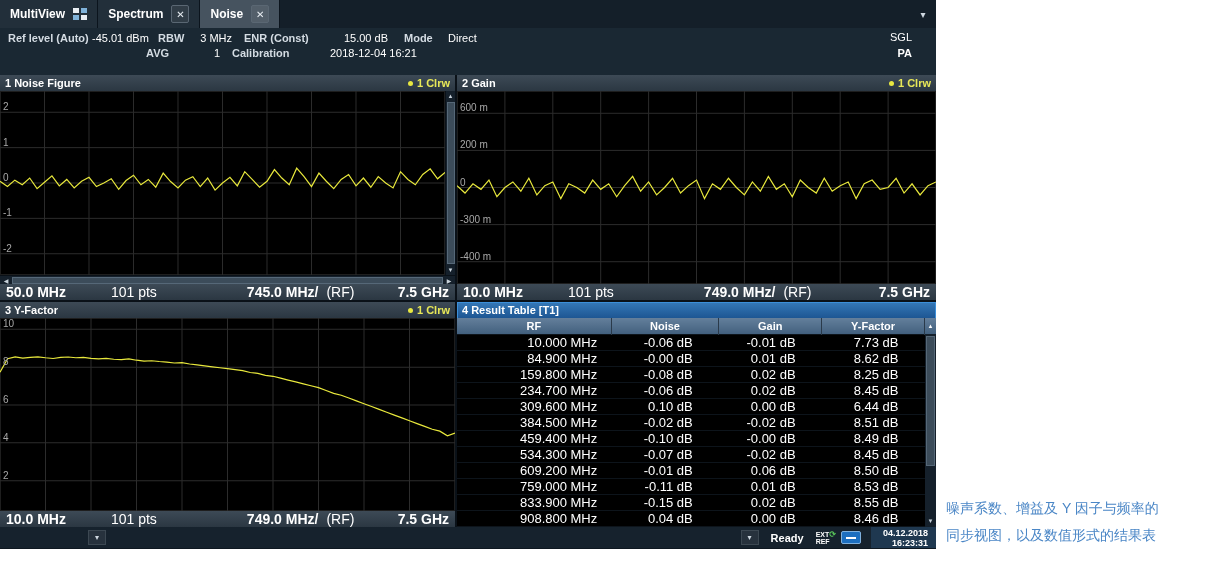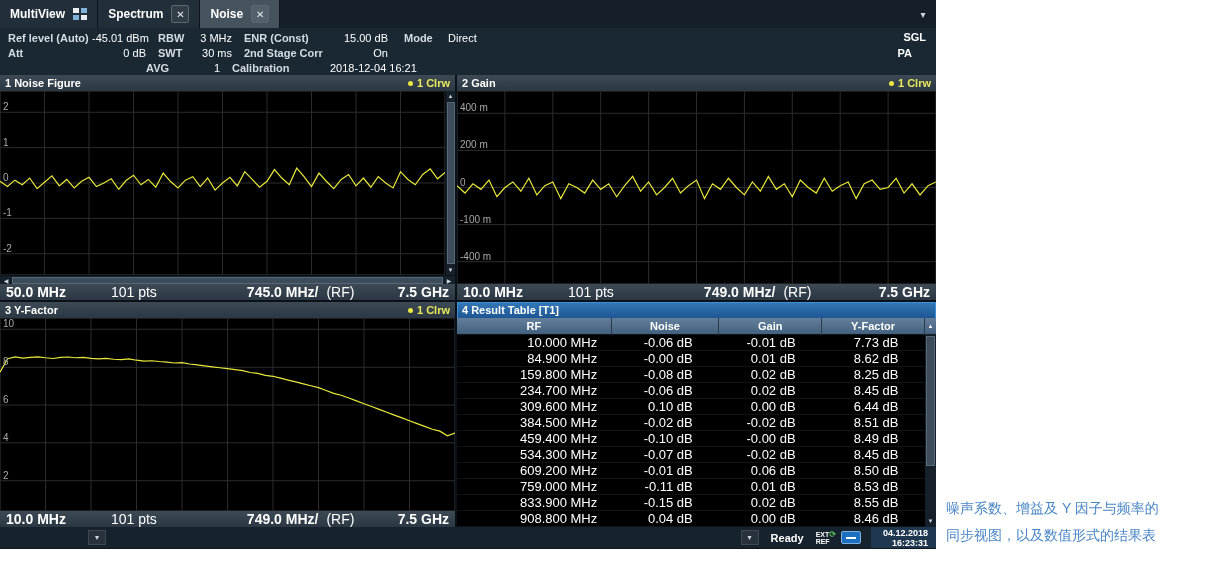--- a/index.html
+++ b/index.html
@@ -22,21 +22,21 @@
   .tab-drop { width:26px; display:flex; align-items:center; justify-content:center; color:#cfd8e0; font-size:10px; }
 
   
   .settings { height:47px; background:#1a2833; position:relative; padding:2px 0 0 8px; font-size:11px; }
   .srow { display:flex; align-items:center; height:15px; }
   .s-lbl { font-weight:bold; color:#d4dce3; white-space:nowrap; }
   .s-val { color:#fff; text-align:right; white-space:nowrap; }
   .w-l1{width:84px;} .w-v1{width:54px;} .g12{width:12px;} .w-l2{width:34px;} .w-v2{width:40px;}
   .w-l3{width:92px;} .w-v3{width:52px;} .g16{width:16px;} .w-l4{width:38px;} .w-sp3{width:138px;}
   .s-val-left { color:#fff; margin-left:6px; white-space:nowrap; }
-  .sgl { position:absolute; top:3px; right:10px; font-weight:bold; color:#fff; }
+  .sgl { position:absolute; top:3px; right:24px; font-weight:normal; color:#fff; }
   .pa  { position:absolute; top:19px; right:24px; font-weight:bold; color:#fff; }
 
   
   .panels { display:grid; grid-template-columns:455px 479px; grid-template-rows:225px 225px;
             gap:2px; background:#0a1118; }
   .panel { display:flex; flex-direction:column; background:#000; overflow:hidden; position:relative; }
   .panel.selected { outline:1px solid #3c8fd9; outline-offset:-1px; }
   .ptitle { flex:0 0 16px; background:linear-gradient(#3d4a56,#2b3742); display:flex; align-items:center;
             justify-content:space-between; padding:0 5px; font-size:11px; font-weight:bold; color:#fff; }
   .panel.selected .ptitle { background:linear-gradient(#3579b8,#1d5693); }
@@ -135,30 +135,20 @@
       <span class="s-val w-v1">-45.01 dBm</span>
       <span class="g12"></span>
       <span class="s-lbl w-l2">RBW</span>
       <span class="s-val w-v2">3 MHz</span>
       <span class="g12"></span>
       <span class="s-lbl w-l3">ENR (Const)</span>
       <span class="s-val w-v3">15.00 dB</span>
       <span class="g16"></span>
       <span class="s-lbl w-l4">Mode</span>
       <span class="s-val-left">Direct</span>
-    </div>
-    <div class="srow">
-      <span class="s-lbl w-l1">Att</span>
-      <span class="s-val w-v1">0 dB</span>
-      <span class="g12"></span>
-      <span class="s-lbl w-l2">SWT</span>
-      <span class="s-val w-v2">30 ms</span>
-      <span class="g12"></span>
-      <span class="s-lbl w-l3">2nd Stage Corr</span>
-      <span class="s-val w-v3">On</span>
     </div>
     <div class="srow">
       <span class="w-sp3"></span>
       <span class="s-lbl w-l2">AVG</span>
       <span class="s-val w-v2">1</span>
       <span class="g12"></span>
       <span class="s-lbl w-l3">Calibration</span>
       <span class="s-val-left">2018-12-04 16:21</span>
     </div>
     <span class="sgl">SGL</span>
@@ -246,24 +236,24 @@
               <line class="grid" vector-effect="non-scaling-stroke" x1="800" y1="0" x2="800" y2="400"></line>
               <line class="grid" vector-effect="non-scaling-stroke" x1="900" y1="0" x2="900" y2="400"></line>
               <line class="grid" vector-effect="non-scaling-stroke" x1="0" y1="46.2" x2="1000" y2="46.2"></line>
               <line class="grid" vector-effect="non-scaling-stroke" x1="0" y1="123.1" x2="1000" y2="123.1"></line>
               <line class="grid" vector-effect="non-scaling-stroke" x1="0" y1="200.0" x2="1000" y2="200.0"></line>
               <line class="grid" vector-effect="non-scaling-stroke" x1="0" y1="276.9" x2="1000" y2="276.9"></line>
               <line class="grid" vector-effect="non-scaling-stroke" x1="0" y1="353.8" x2="1000" y2="353.8"></line>
               <polyline class="trace" vector-effect="non-scaling-stroke" points="0.0,196.2 16.7,211.5 33.3,192.3 50.0,203.8 66.7,184.6 83.3,219.2 100.0,200.0 116.7,188.5 133.3,207.7 150.0,180.8 166.7,215.4 183.3,196.2 200.0,188.5 216.7,223.1 233.3,192.3 250.0,200.0 266.7,211.5 283.3,184.6 300.0,203.8 316.7,192.3 333.3,219.2 350.0,196.2 366.7,176.9 383.3,207.7 400.0,188.5 416.7,215.4 433.3,200.0 450.0,180.8 466.7,211.5 483.3,196.2 500.0,184.6 516.7,223.1 533.3,192.3 550.0,203.8 566.7,180.8 583.3,200.0 600.0,215.4 616.7,188.5 633.3,207.7 650.0,176.9 666.7,203.8 683.3,192.3 700.0,219.2 716.7,184.6 733.3,200.0 750.0,211.5 766.7,180.8 783.3,207.7 800.0,196.2 816.7,188.5 833.3,223.1 850.0,192.3 866.7,184.6 883.3,203.8 900.0,200.0 916.7,180.8 933.3,211.5 950.0,192.3 966.7,215.4 983.3,196.2 1000.0,188.5"></polyline>
             </svg>
           <div class="ylabels">
-              <div class="ylab" style="top: 11.5385%;">400 m</div>
+              <div class="ylab" style="top: 11.5385%;">600 m</div>
               <div class="ylab" style="top: 30.7692%;">200 m</div>
               <div class="ylab" style="top: 50%;">0</div>
-              <div class="ylab" style="top: 69.2308%;">-100 m</div>
+              <div class="ylab" style="top: 69.2308%;">-300 m</div>
               <div class="ylab" style="top: 88.4615%;">-400 m</div>
             </div>
         </div>
       </div>
       <div class="axisbar">
         <span class="ax-b">10.0 MHz</span>
         <span class="axg1"></span>
         <span>101 pts</span>
         <span class="axg2"></span>
         <span class="ax-b">749.0 MHz/</span>

